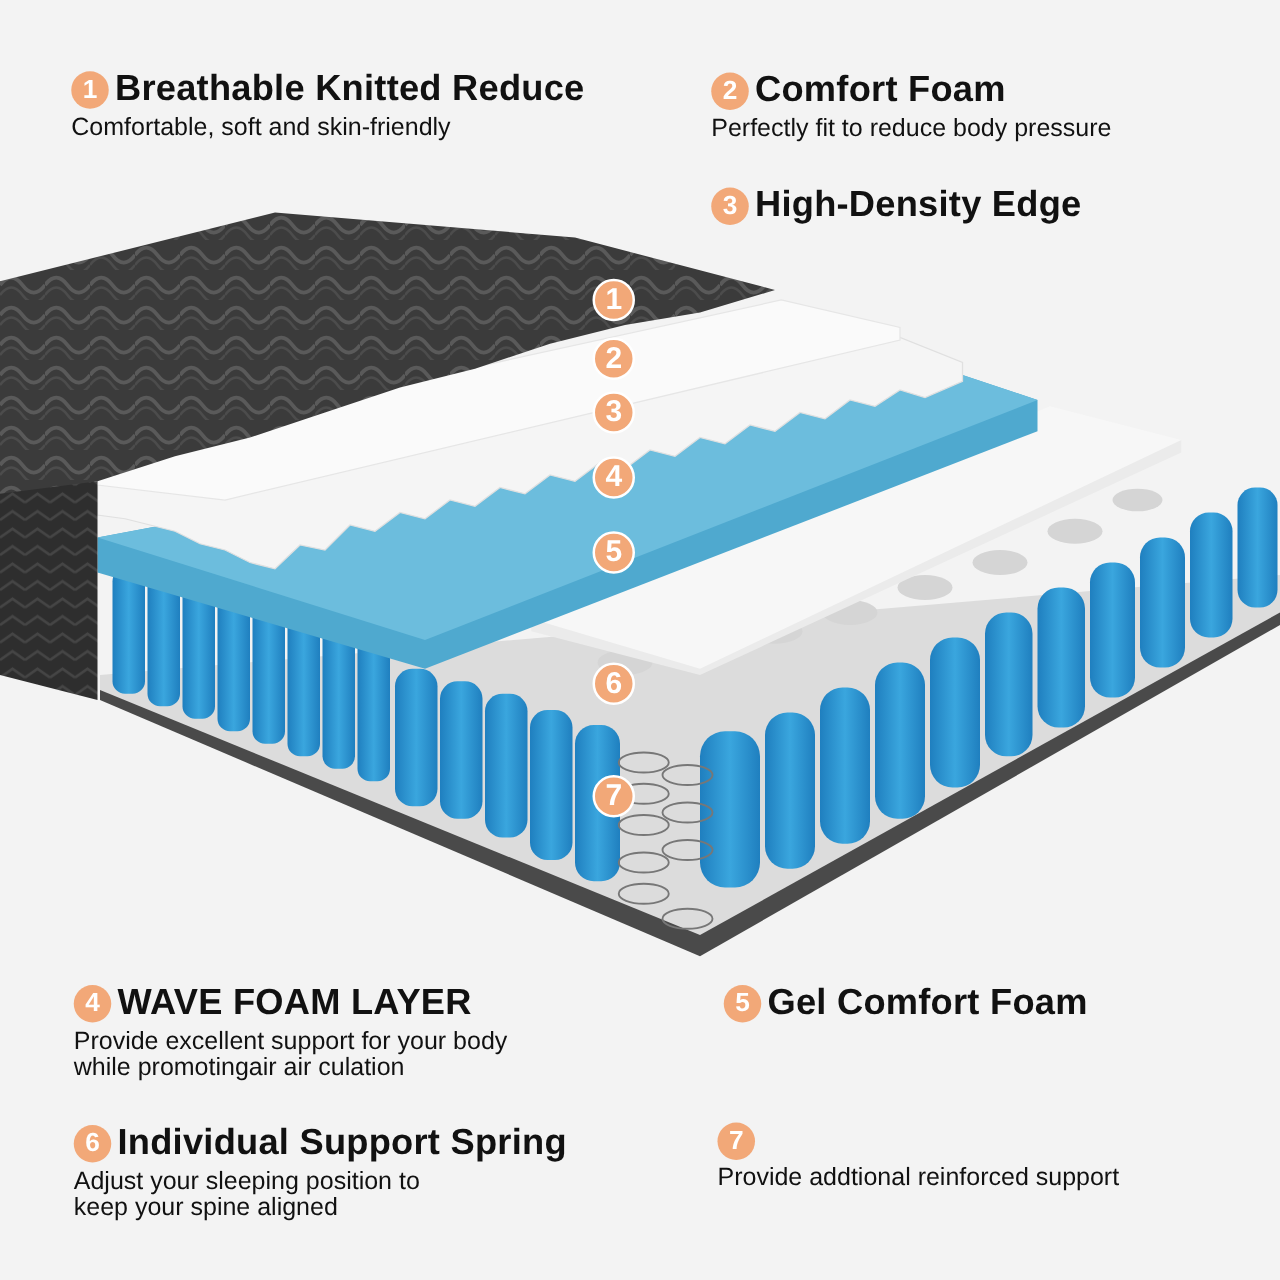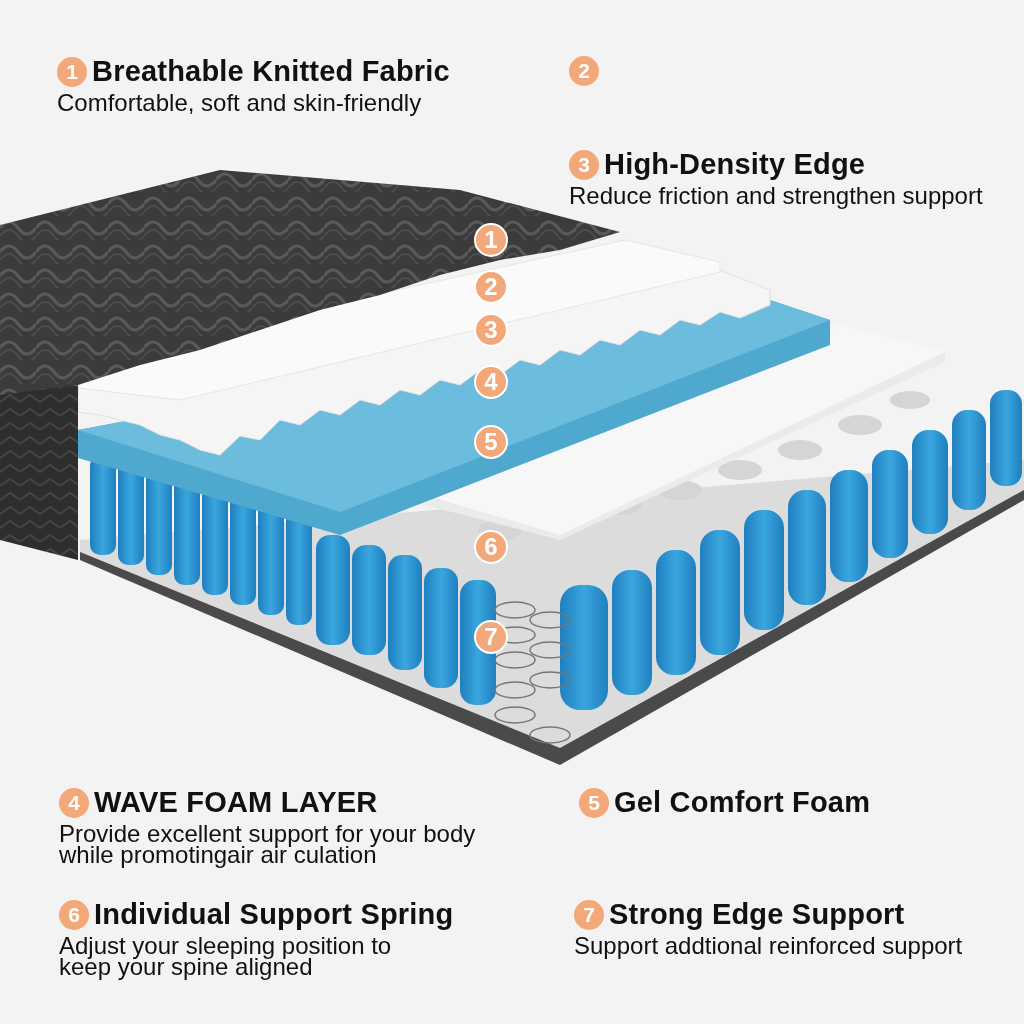--- a/index.html
+++ b/index.html
@@ -4,21 +4,21 @@
 <style>
   html, body { margin:0; padding:0; }
   body { width:1024px; height:1024px; background:#f3f3f3; position:relative; overflow:hidden;
          font-family:"Liberation Sans", sans-serif; color:#111; }
   .feature { position:absolute; }
   .feature .head { display:flex; align-items:center; }
   .badge { width:30px; height:30px; border-radius:50%; background:#f2a878; color:#fff;
            font-family:"Liberation Sans", sans-serif; font-weight:bold; font-size:21px;
            display:flex; align-items:center; justify-content:center; margin-right:5px; flex:0 0 auto; }
   .title { font-size:29px; font-weight:bold; letter-spacing:0.2px; white-space:nowrap; }
-  .desc { font-size:24px; line-height:21px; margin-top:4px; white-space:pre-line; }
+  .desc { font-size:20px; line-height:21px; margin-top:4px; white-space:pre-line; }
   .art { position:absolute; left:0; top:160px; width:1024px; height:620px; }
   .marker { position:absolute; width:34px; height:34px; border-radius:50%; background:#f2a878;
             border:2px solid #fff; color:#fff; font-weight:bold; font-size:24px;
             display:flex; align-items:center; justify-content:center; box-sizing:border-box; }
 </style>
 </head>
 <body>
 
 <div class="art">
   <svg width="1024" height="620" viewBox="0 160 1024 620" xmlns="http://www.w3.org/2000/svg">
@@ -111,35 +111,36 @@
   <div class="marker" style="left:474px;top:153px;">3</div>
   <div class="marker" style="left:474px;top:205px;">4</div>
   <div class="marker" style="left:474px;top:265px;">5</div>
   <div class="marker" style="left:474px;top:370px;">6</div>
   <div class="marker" style="left:474px;top:460px;">7</div>
 </div>
 
 <div class="feature" style="left:57px;top:55px;">
   <div class="head">
       <span class="badge">1</span>
-      <span class="title">Breathable Knitted Fabric</span>
+      <span class="title">Breathable Knitted Reduce</span>
     </div>
   <div class="desc">Comfortable, soft and skin-friendly</div>
 </div>
 <div class="feature" style="left:569px;top:56px;">
   <div class="head">
       <span class="badge">2</span>
+      <span class="title">Comfort Foam</span>
     </div>
+  <div class="desc">Perfectly fit to reduce body pressure</div>
 </div>
 <div class="feature" style="left:569px;top:148px;">
   <div class="head">
       <span class="badge">3</span>
       <span class="title">High-Density Edge</span>
     </div>
-  <div class="desc">Reduce friction and strengthen support</div>
 </div>
 <div class="feature" style="left:59px;top:786px;">
   <div class="head">
       <span class="badge">4</span>
       <span class="title" style="font-weight:bold;">WAVE FOAM LAYER</span>
     </div>
   <div class="desc">Provide excellent support for your body
 while promotingair air culation</div>
 </div>
 <div class="feature" style="left:579px;top:786px;">
@@ -152,16 +153,15 @@
   <div class="head">
       <span class="badge">6</span>
       <span class="title">Individual Support Spring</span>
     </div>
   <div class="desc">Adjust your sleeping position to
 keep your spine aligned</div>
 </div>
 <div class="feature" style="left:574px;top:898px;">
   <div class="head">
       <span class="badge">7</span>
-      <span class="title">Strong Edge Support</span>
     </div>
-  <div class="desc">Support addtional reinforced support</div>
+  <div class="desc">Provide addtional reinforced support</div>
 </div>
 
 </body></html>

